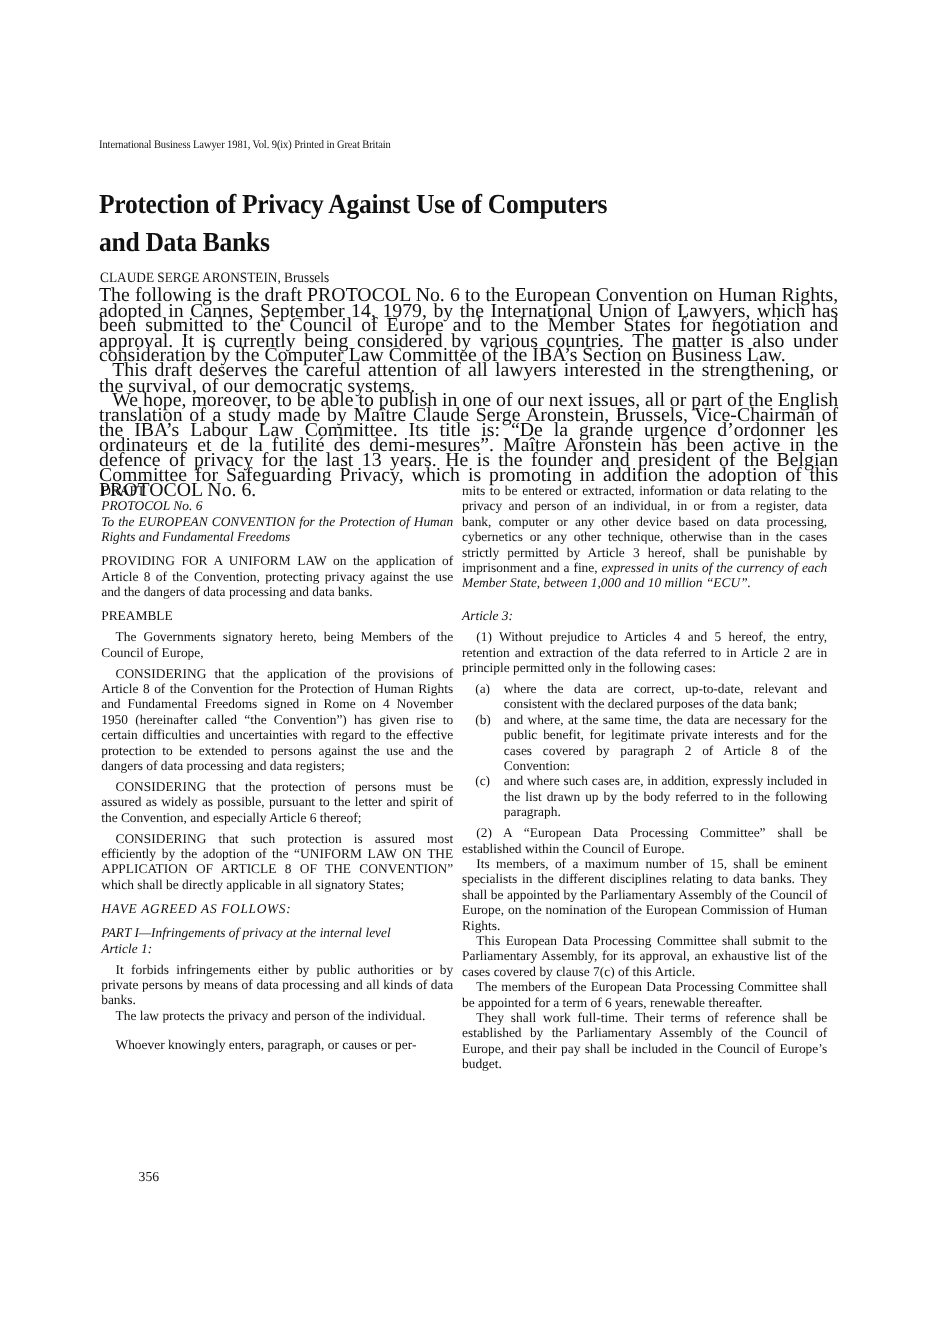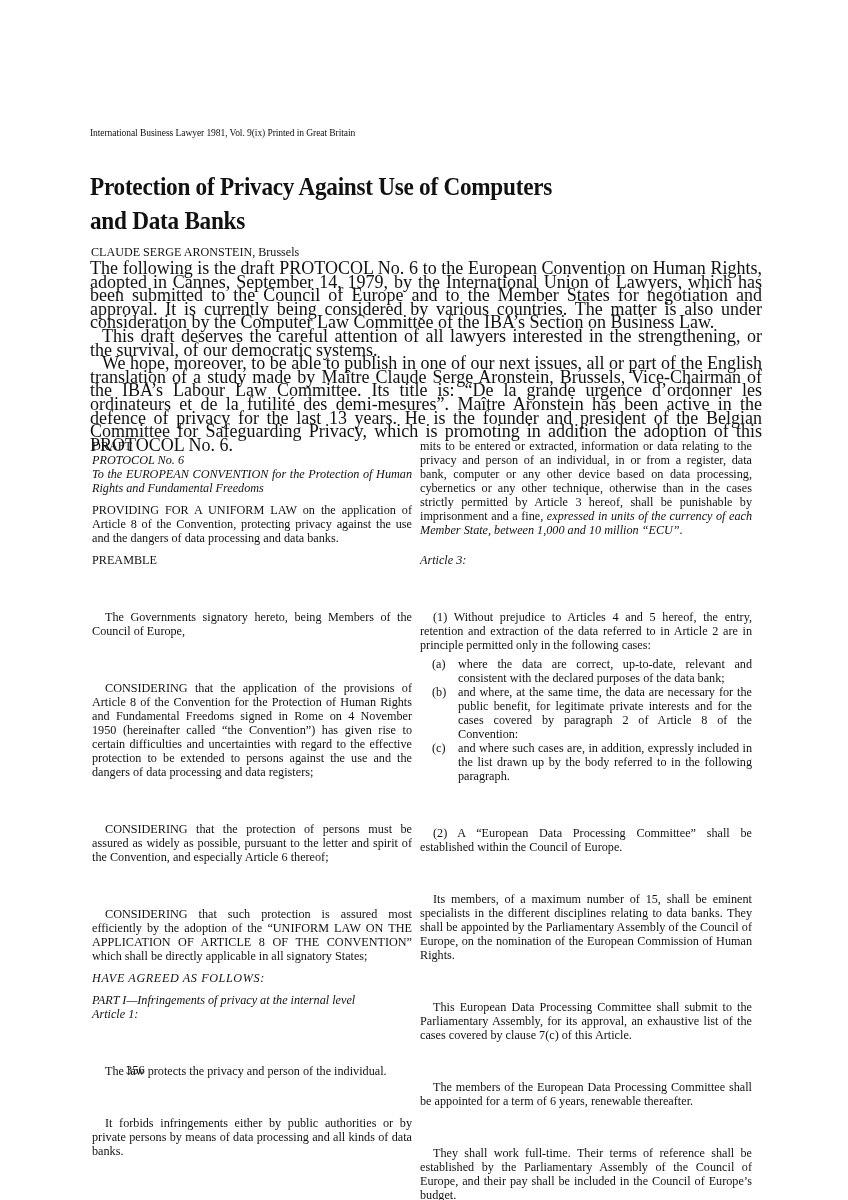--- a/index.html
+++ b/index.html
@@ -7,21 +7,21 @@
   .running-head { position: absolute; left: 90px; top: 127px; font-size: 10.4px; letter-spacing: -0.1px; font-family: "Liberation Serif", serif; transform: scaleX(0.92); transform-origin: left; }
   .title { position: absolute; left: 90px; top: 170px; width: 680px; font-size: 25px; font-weight: bold; line-height: 34px; letter-spacing: -0.3px; transform: scaleX(0.93); transform-origin: left; }
   .byline { position: absolute; left: 91px; top: 244px; font-size: 13px; transform: scaleX(0.93); transform-origin: left; }
   .intro { position: absolute; left: 90px; top: 262px; width: 672px; font-size: 18px; line-height: 13.6px; text-align: justify; }
   .intro p { margin: 0; }
   .intro p.indent { text-indent: 12px; }
   .col { position: absolute; top: 439px; width: 320px; font-size: 12.2px; line-height: 14px; }
   .col.left { left: 92px; }
   .col.right { left: 420px; width: 332px; }
   .col p { margin: 0; text-align: justify; }
-  .col p.ind { text-indent: 13px; margin-top: 38px; }
+  .col p.ind { text-indent: 13px; }
   .gap { height: 8px; }
   .gap-s { height: 5px; }
   .it { font-style: italic; }
   .heading { margin: 0; }
   .spaced { letter-spacing: 0.6px; }
   .list-item { display: flex; margin: 0; }
   .list-item .lbl { width: 26px; flex: none; padding-left: 12px; }
   .list-item .txt { flex: 1; text-align: justify; }
   .page-number { position: absolute; left: 92px; top: 1063px; font-size: 12.5px; margin-left: 34px; }
 </style>
@@ -58,22 +58,22 @@
   <div class="gap-s"></div>
   <p class="ind">CONSIDERING that the protection of persons must be assured as widely as possible, pursuant to the letter and spirit of the Convention, and especially Article 6 thereof;</p>
   <div class="gap-s"></div>
   <p class="ind">CONSIDERING that such protection is assured most efficiently by the adoption of the “UNIFORM LAW ON THE APPLICATION OF ARTICLE 8 OF THE CONVENTION” which shall be directly applicable in all signatory States;</p>
   <div class="gap"></div>
   <p class="heading it spaced">HAVE AGREED AS FOLLOWS:</p>
   <div class="gap"></div>
   <p class="heading it">PART I—Infringements of privacy at the internal level</p>
   <p class="heading it">Article 1:</p>
   <div class="gap-s"></div>
+  <p class="ind">It forbids infringements either by public authorities or by private persons by means of data processing and all kinds of data banks.</p>
   <p class="ind">The law protects the privacy and person of the individual.</p>
-  <p class="ind">It forbids infringements either by public authorities or by private persons by means of data processing and all kinds of data banks.</p>
   <div class="gap"></div>
   <div class="gap-s"></div>
   <p class="ind">Whoever knowingly enters, paragraph, or causes or per-</p>
 </div>
 
 <div class="col right">
   <p><span>mits to be entered or extracted, information or data relating to the privacy and person of an individual, in or from a register, data bank, computer or any other device based on data processing, cybernetics or any other technique, otherwise than in the cases strictly permitted by Article 3 hereof, shall be punishable by imprisonment and a fine,</span> <span class="it">expressed in units of the currency of each Member State, between 1,000 and 10 million “ECU”.</span></p>
   <div class="gap"></div>
   <div class="gap"></div>
   <p class="heading it">Article 3:</p>

